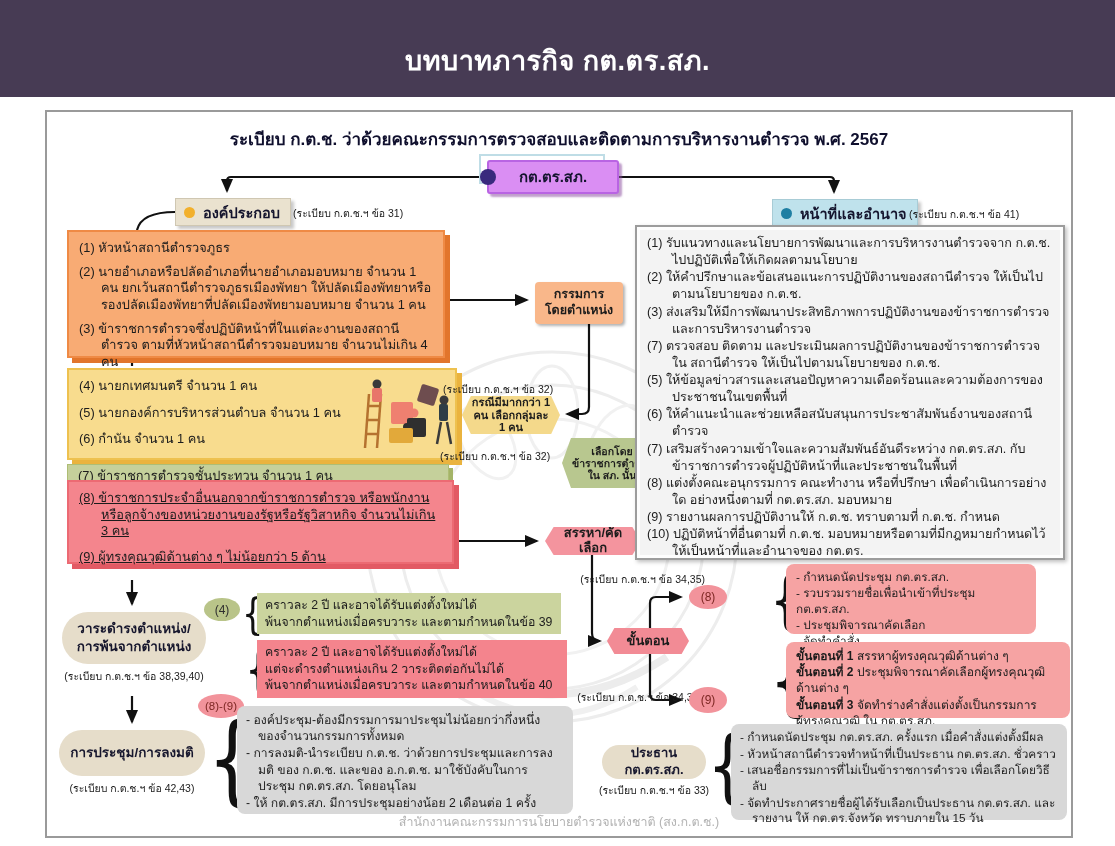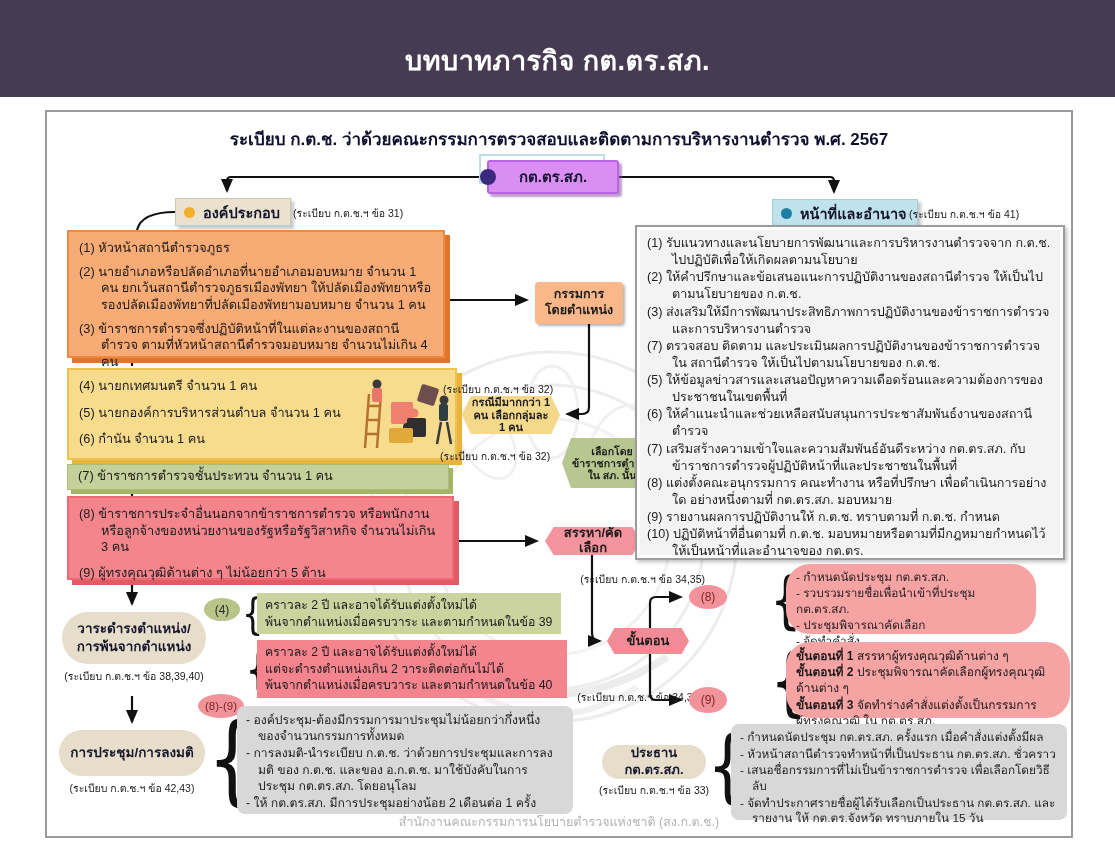--- a/index.html
+++ b/index.html
@@ -42,21 +42,21 @@
           box-shadow:inset 0 0 0 3px #fdfdfd,2px 2px 4px rgba(0,0,0,.25);
           padding:8px 10px;font-size:12.6px;line-height:1.36;}
   .ditm{padding-left:25px;text-indent:-25px;margin:0;}
   
   .oval{border-radius:50%;display:flex;align-items:center;justify-content:center;font-size:12px;}
   .brace{position:absolute;font-family:"DejaVu Sans",sans-serif;color:#111;line-height:1;
          transform:scaleX(.8);transform-origin:left center;font-weight:400;}
   .pill{background:#e6ddca;display:flex;flex-direction:column;align-items:center;justify-content:center;
         text-align:center;font-weight:bold;font-size:13.5px;line-height:1.3;color:#17172e;}
   .note{font-size:12.3px;line-height:1.35;padding:4px 8px;}
-  .pinkbox{background:#f6a3a3;border-radius:24px;padding:6px 10px;font-size:11.8px;line-height:1.35;}
+  .pinkbox{background:#f6a3a3;border-radius:8px;padding:6px 10px;font-size:11.8px;line-height:1.35;}
   .graybox{background:#d8d8d8;border-radius:8px;padding:6px 9px;font-size:12.2px;line-height:1.33;}
   .gitm{padding-left:12px;text-indent:-12px;margin:0 0 1px 0;}
   .bold{font-weight:bold;}
   .footer{left:0;top:700px;width:1024px;text-align:center;font-size:12.5px;color:#b3b3b3;}
 </style>
 </head>
 <body>
 
 <div id="canvas">
 
@@ -154,21 +154,21 @@
         <rect x="78" y="30" width="9" height="17" rx="2" fill="#2f3e46"></rect>
         <line x1="80" y1="48" x2="76" y2="70" stroke="#3a3a3a" stroke-width="2.5"></line>
         <line x1="86" y1="48" x2="90" y2="70" stroke="#3a3a3a" stroke-width="2.5"></line>
       </svg>
     </div>
 
     <div class="abs cbox" style="left:20px;top:352px;width:382px;height:26px;background:#c5d09b;border:1px solid #aebd74;box-shadow:4px 4px 0 #a4b467;padding:3px 10px;">
       <div class="itm">(7) ข้าราชการตำรวจชั้นประทวน จำนวน 1 คน</div>
     </div>
 
-    <div class="abs cbox" style="left:20px;top:384px;width:387px;height:84px;background:#f4858d;border:2px solid #ec6a73;box-shadow:5px 5px 0 #e25a64;">
+    <div class="abs cbox" style="left:20px;top:368px;width:387px;height:84px;background:#f4858d;border:2px solid #ec6a73;box-shadow:5px 5px 0 #e25a64;text-decoration:underline;">
       <div class="itm" style="margin-bottom:9px;">(8) ข้าราชการประจำอื่นนอกจากข้าราชการตำรวจ หรือพนักงาน หรือลูกจ้างของหน่วยงานของรัฐหรือรัฐวิสาหกิจ จำนวนไม่เกิน 3 คน</div>
       <div class="itm">(9) ผู้ทรงคุณวุฒิด้านต่าง ๆ ไม่น้อยกว่า 5 ด้าน</div>
     </div>
 
     <div class="abs kbox">
       <span>กรรมการ</span>
       <span>โดยตำแหน่ง</span>
     </div>
 
     <div class="abs ref" style="left:396px;top:269px;">(ระเบียบ ก.ต.ช.ฯ ข้อ 32)</div>

